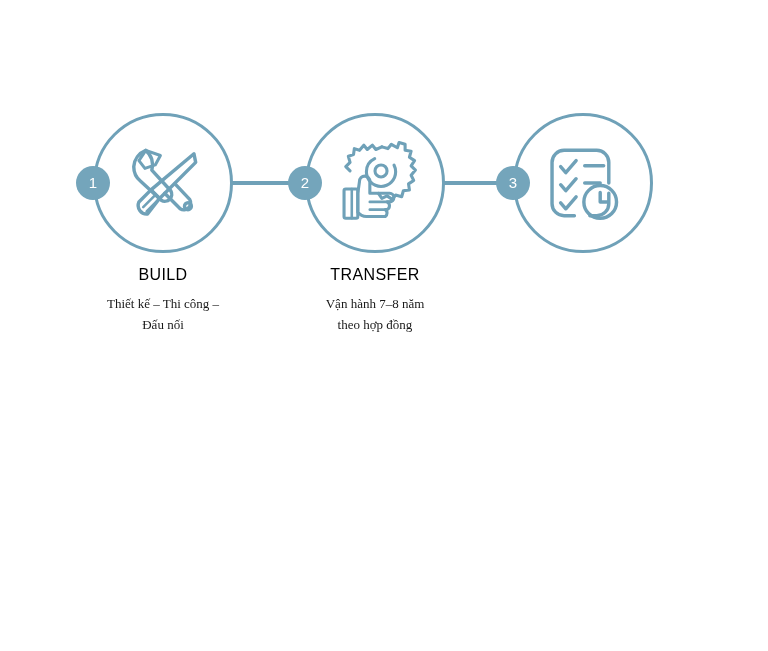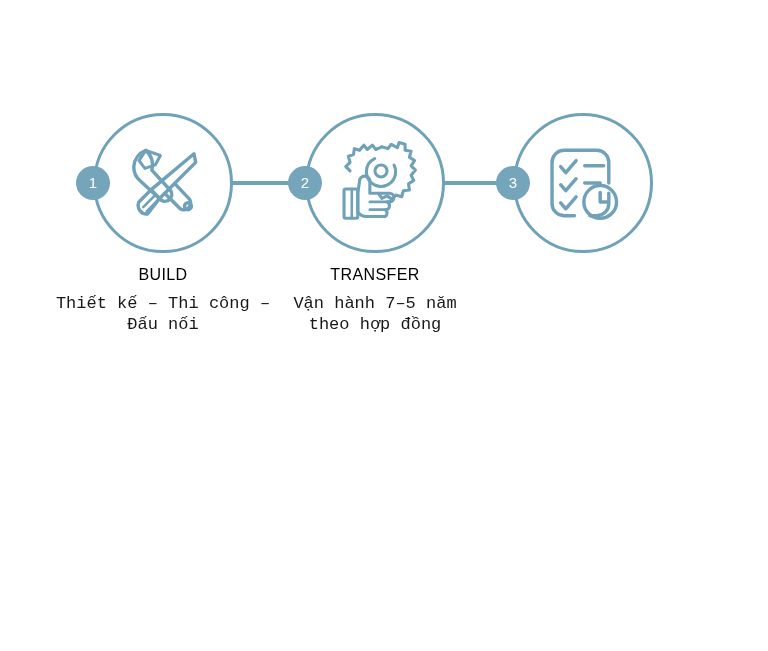--- a/index.html
+++ b/index.html
@@ -110,22 +110,22 @@
   .stage-title {
     font-family: "Liberation Sans", sans-serif;
     font-size: 16px;
     font-weight: normal;
     letter-spacing: 0.4px;
     color: #000000;
     margin: 0 0 9px 0;
   }
 
   .stage-desc {
-    font-family: Liberation Mono, monospace;
-    font-size: 17px;
+    font-family: Liberation Serif, serif;
+    font-size: 13px;
     line-height: 21px;
     color: #181818;
     margin: 0;
     white-space: pre-line;
   }
 </style>
 </head>
 <body>
 
 <div class="canvas">
@@ -195,19 +195,19 @@
     </div>
 
     <div class="stage-caption caption-1">
       <p class="stage-title">BUILD</p>
       <p class="stage-desc">Thiết kế – Thi công –
 Đấu nối</p>
     </div>
 
     <div class="stage-caption caption-2">
       <p class="stage-title">TRANSFER</p>
-      <p class="stage-desc">Vận hành 7–5 năm
+      <p class="stage-desc">Vận hành 7–8 năm
 theo hợp đồng</p>
     </div>
 
 
   </div>
 </div>
 
 </body></html>

